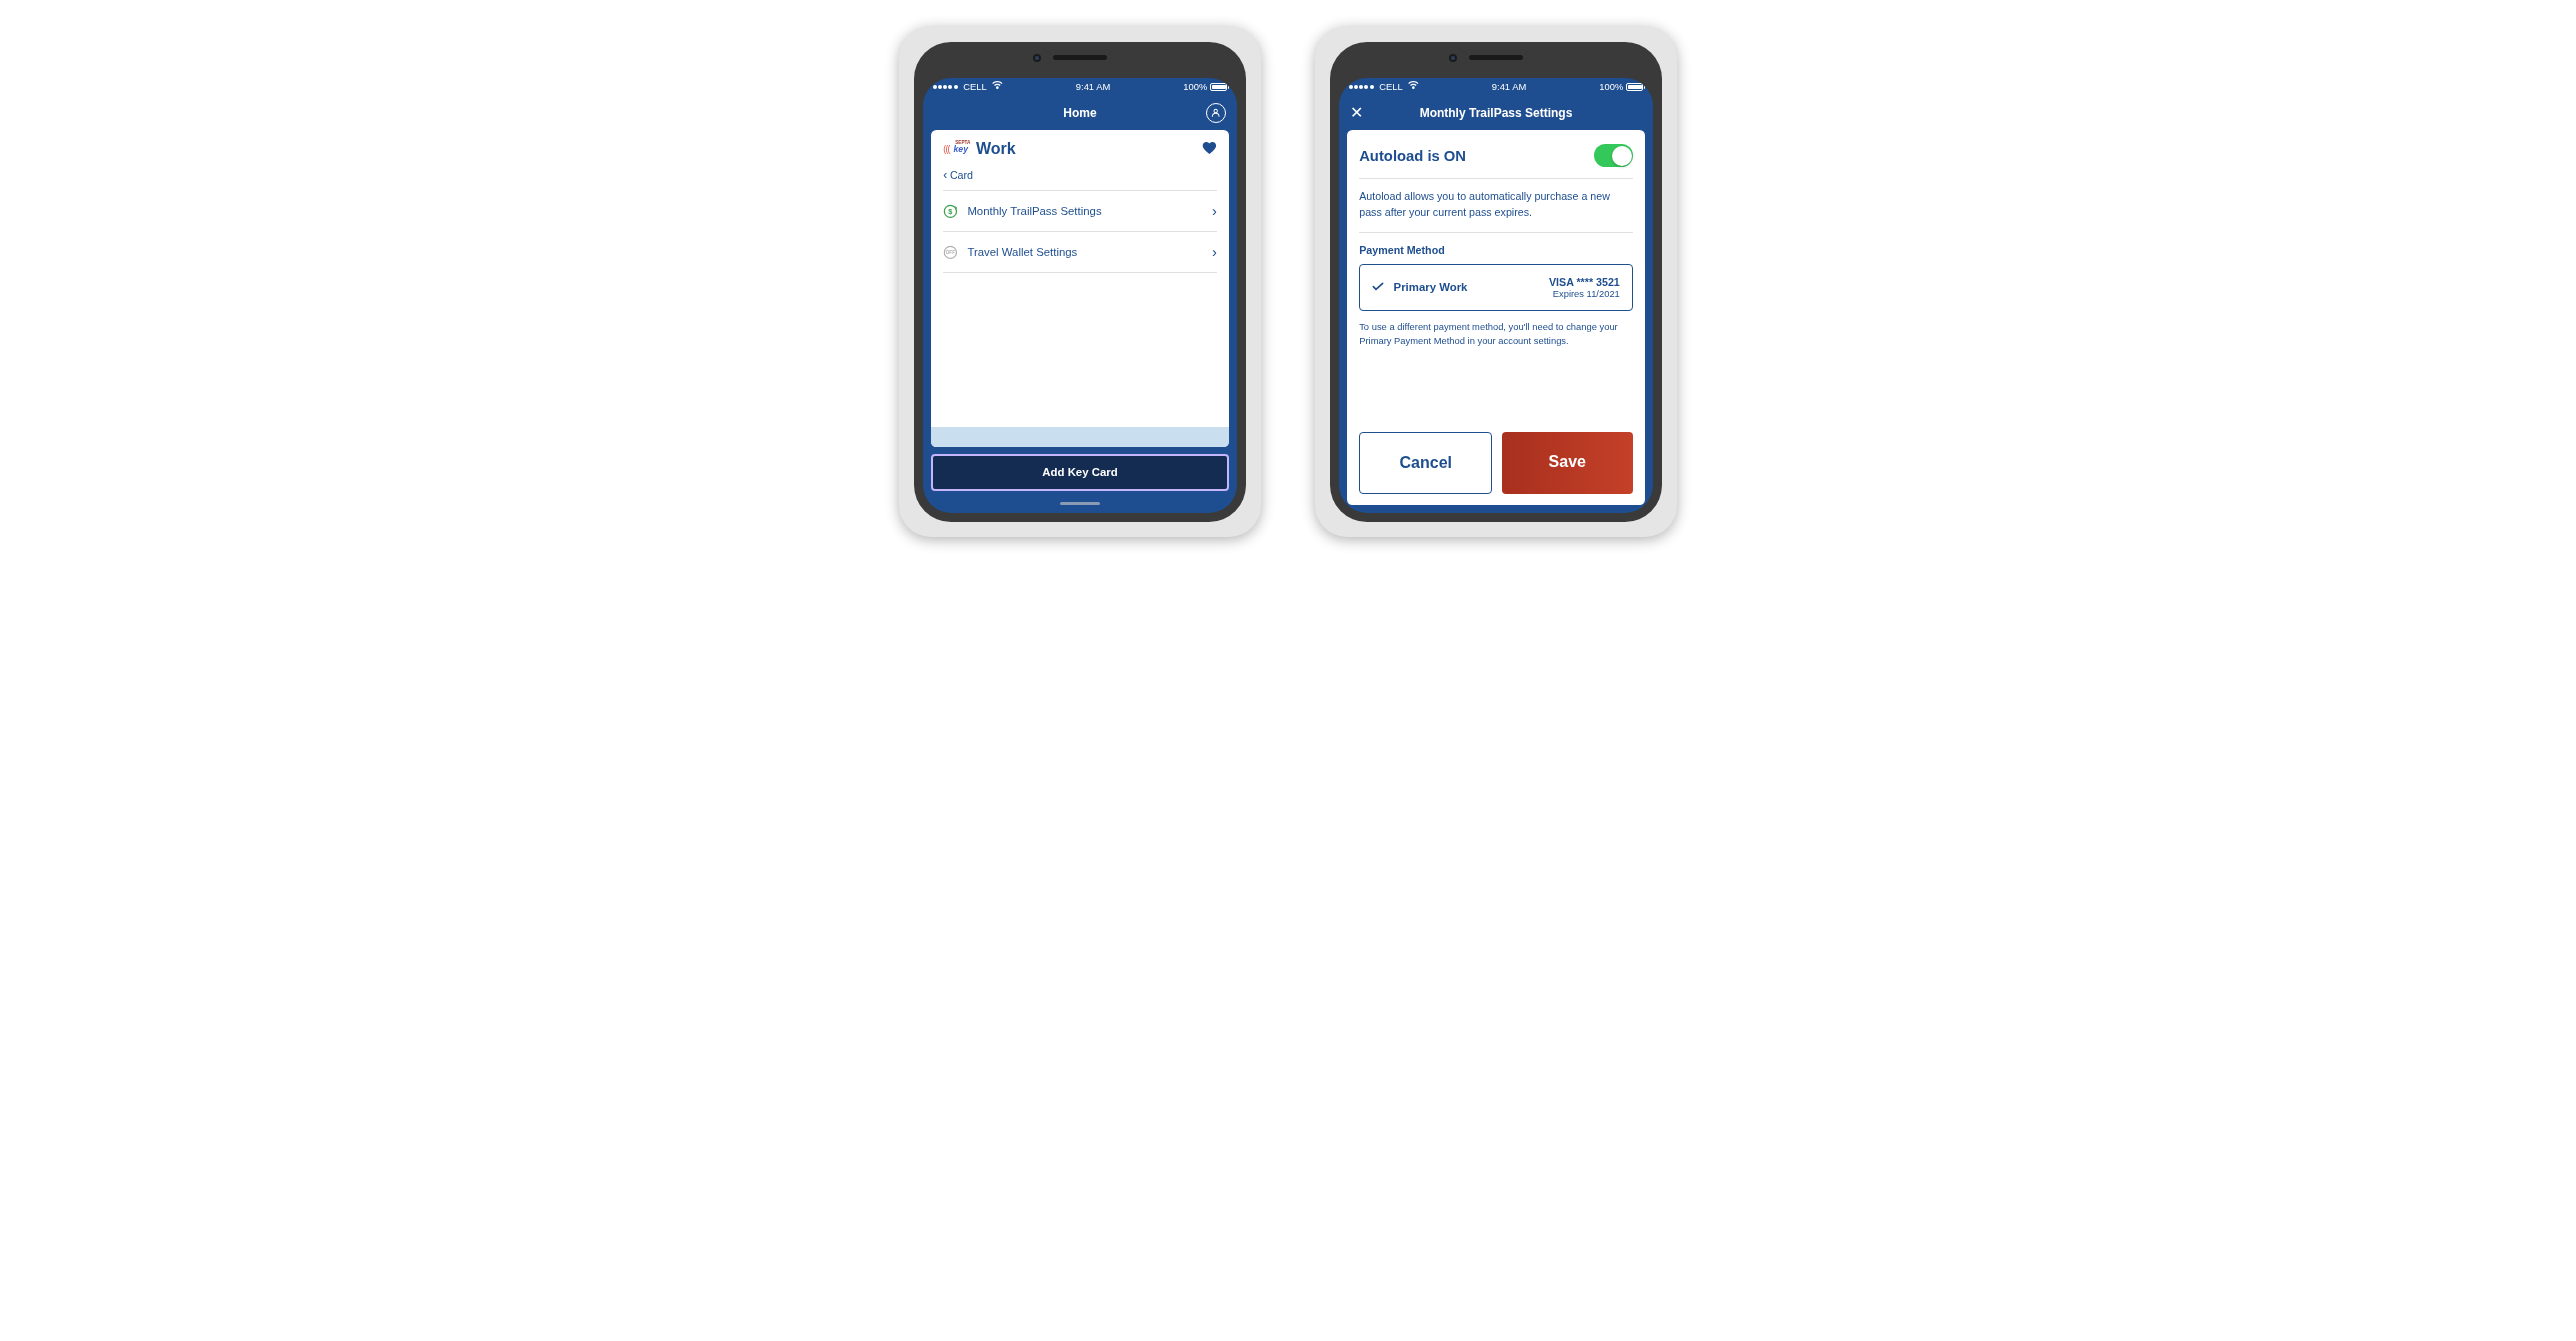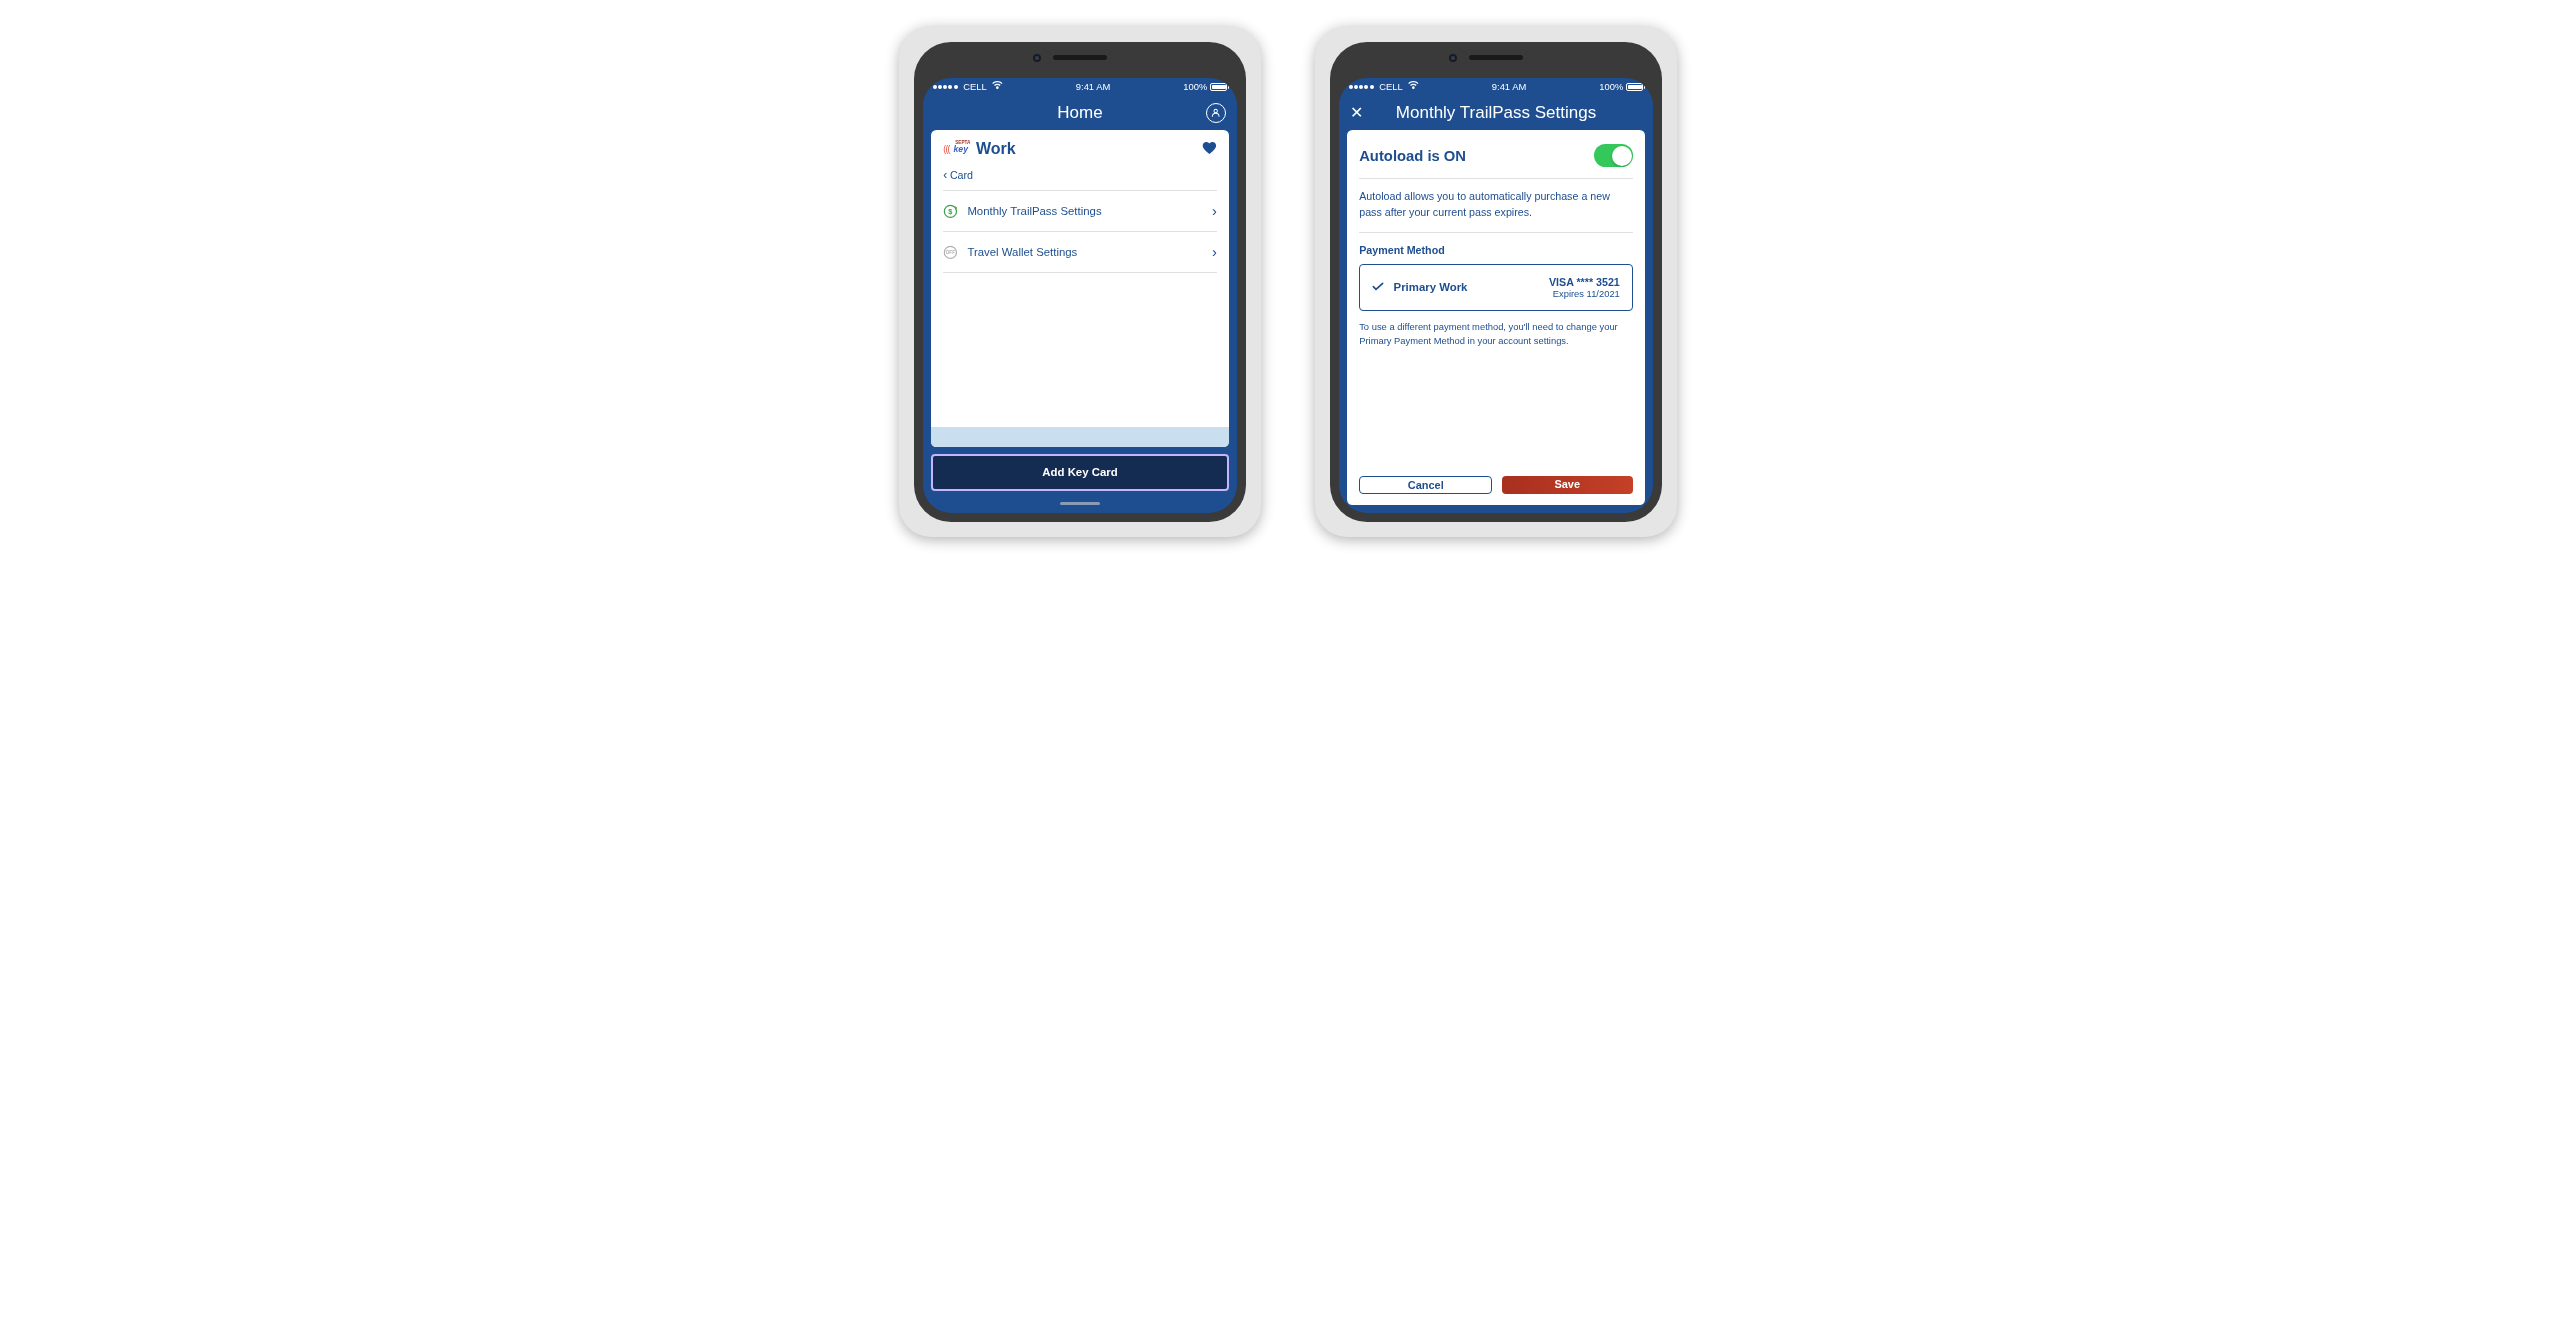--- a/index.html
+++ b/index.html
@@ -116,21 +116,21 @@
   border-radius: 0.7px;
 }
 .nav-bar {
   height: 34px;
   display: flex;
   align-items: center;
   justify-content: center;
   position: relative;
   color: #fff;
 }
-.nav-title { font-size: 17px; font-weight: 400; }
+.nav-title { font-size: 12px; font-weight: 700; }
 .nav-right {
   position: absolute;
   right: 10.7px;
   width: 20px;
   height: 20px;
   border: 1.3px solid #fff;
   border-radius: 50%;
   display: flex;
   align-items: center;
   justify-content: center;
@@ -312,23 +312,23 @@
   padding: 9.4px 0;
 }
 .button-row {
   display: flex;
   gap: 9.4px;
   margin-top: auto;
   padding-top: 5.4px;
 }
 .btn {
   flex: 1;
-  padding: 2px;
+  padding: 21px;
   border-radius: 4px;
-  font-size: 11px;
+  font-size: 16px;
   font-weight: 600;
   text-align: center;
   cursor: pointer;
 }
 .btn-cancel {
   background: #fff;
   border: 1.3px solid #1e4e8f;
   color: #1e4e8f;
 }
 .btn-save {

